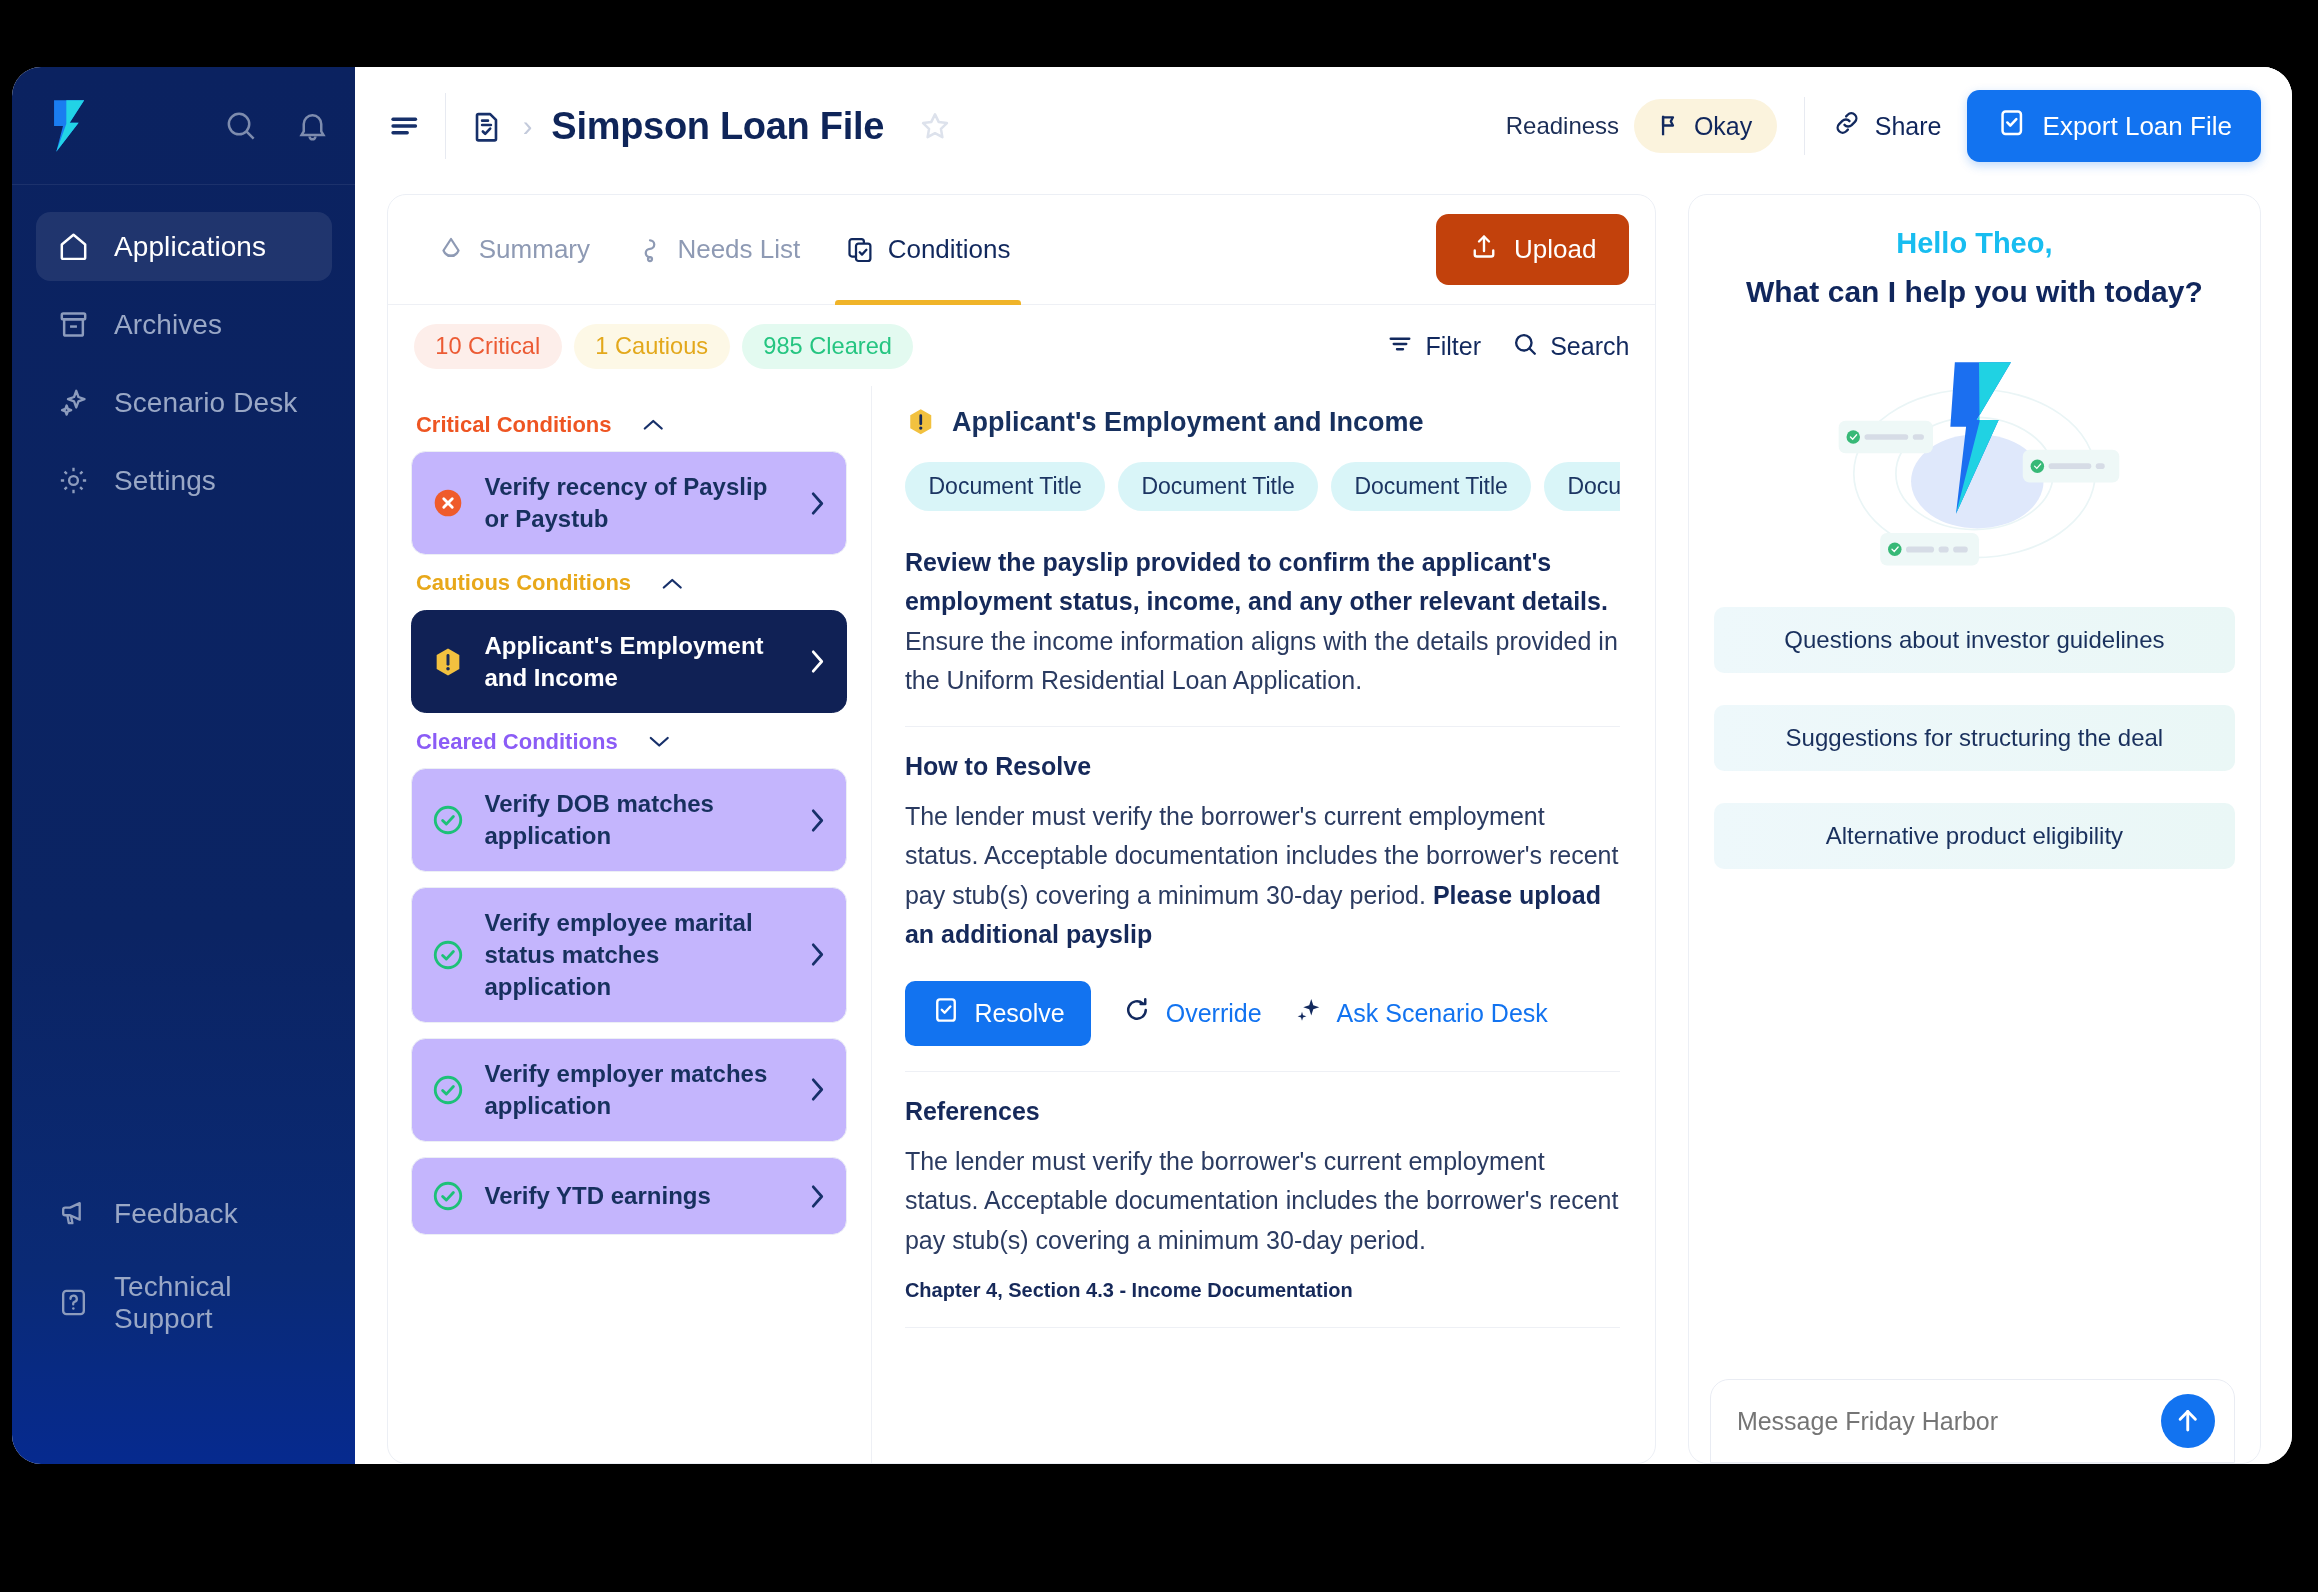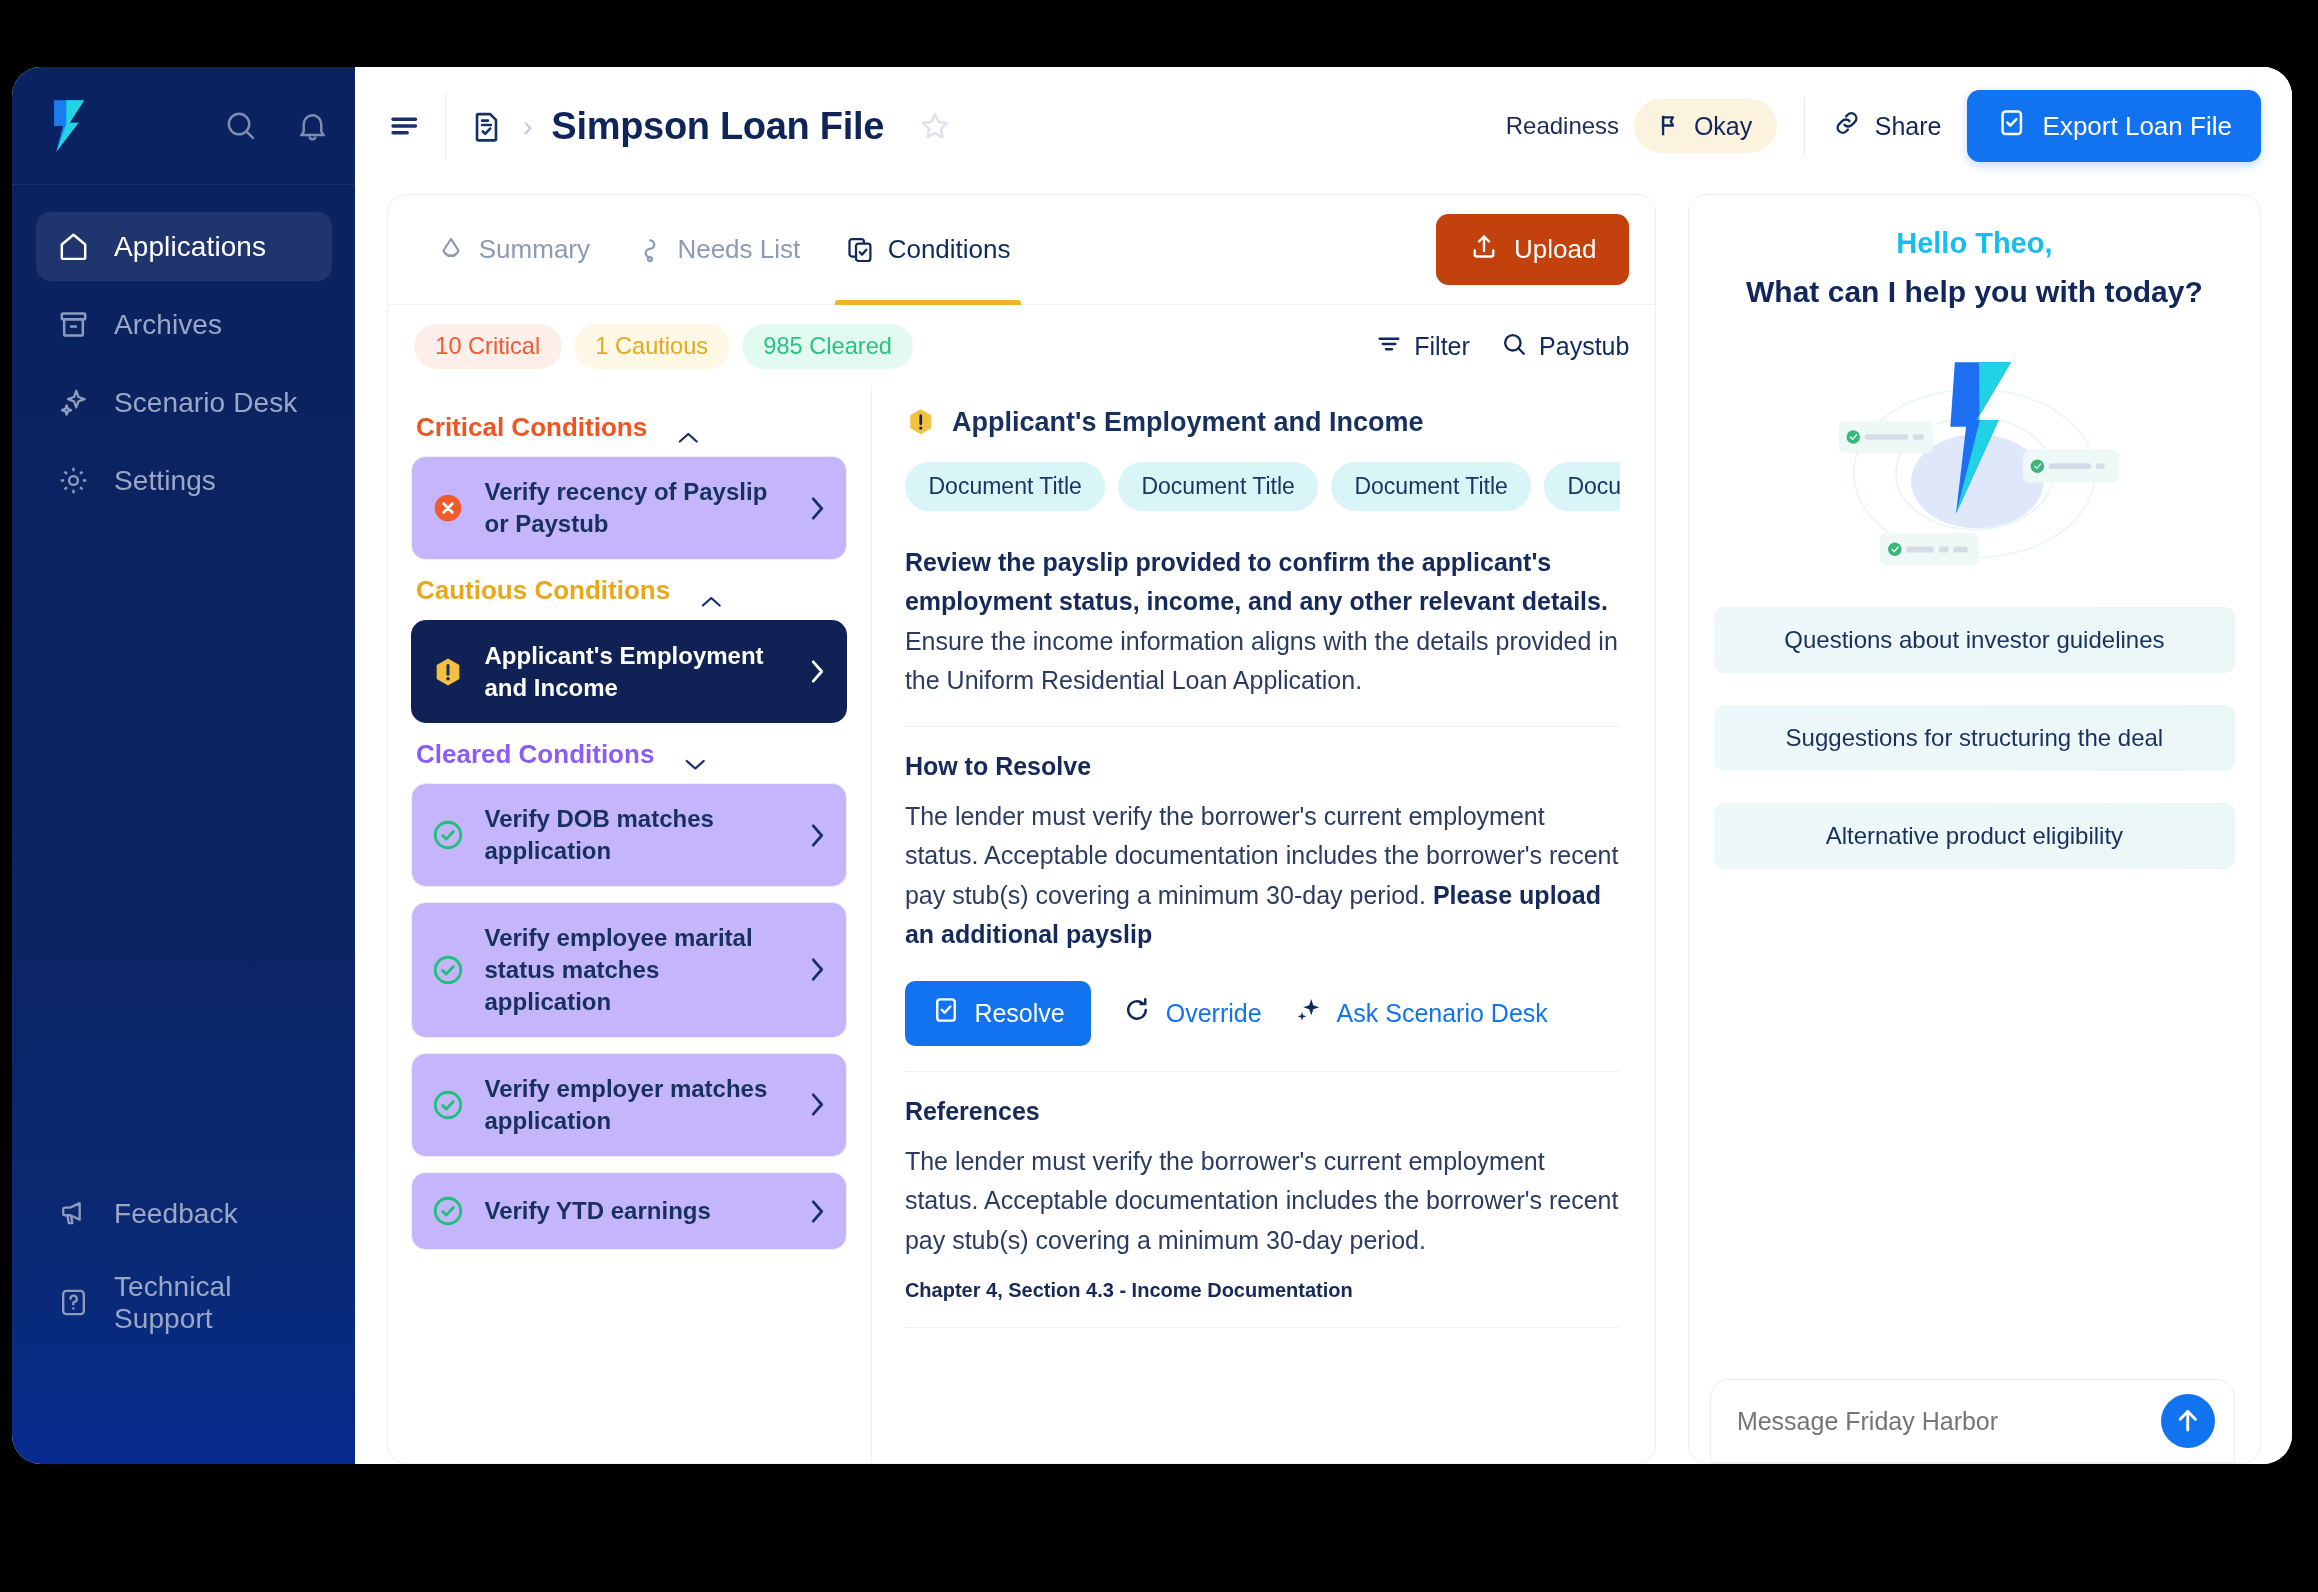--- a/index.html
+++ b/index.html
@@ -163,22 +163,22 @@
 
   
   .panel-body { display: flex; flex: 1 1 auto; min-height: 0; }
   .cond-list {
     width: 484px; flex: 0 0 484px;
     border-right: 1.1px solid #eef0f5;
     padding: 13.5px 23.6px 22.5px 23.6px;
     overflow: hidden;
   }
   .group-head {
-    display: flex; align-items: center; gap: 30px;
-    font-size: 26px; font-weight: 700;
+    display: flex; align-items: flex-start; gap: 30px;
+    font-size: 22px; font-weight: 700;
     margin: 12.4px 0 13.5px 4.5px;
   }
   .group-head.critical { color: #ee5522; }
   .group-head.cautious { color: #e8a81a; }
   .group-head.cleared  { color: #8b5cf6; }
   .chev { width: 22.5px; height: 13.5px; }
 
   .cond-card {
     display: flex; align-items: center; gap: 19px;
     border: 1.1px solid #eceff5; border-radius: 14.6px;
@@ -481,21 +481,21 @@
               </span>
               <span>Filter</span>
             </span>
             <span class="lnk">
               <span>
                 <svg viewBox="0 0 24 24" width="28" height="28" fill="none" stroke="#12295e" stroke-width="2" stroke-linecap="round">
                   <circle cx="11" cy="11" r="6.6"></circle>
                     <line x1="15.9" y1="15.9" x2="20.4" y2="20.4"></line>
                 </svg>
               </span>
-              <span>Paystub</span>
+              <span>Search</span>
             </span>
           </div>
         </div>
 
         <div class="panel-body">
 
           <div class="cond-list">
 
             <div class="group-head critical">
               <span>Critical Conditions</span>

